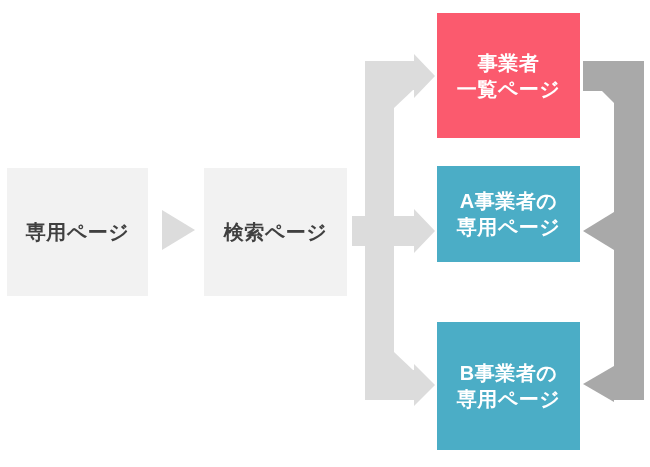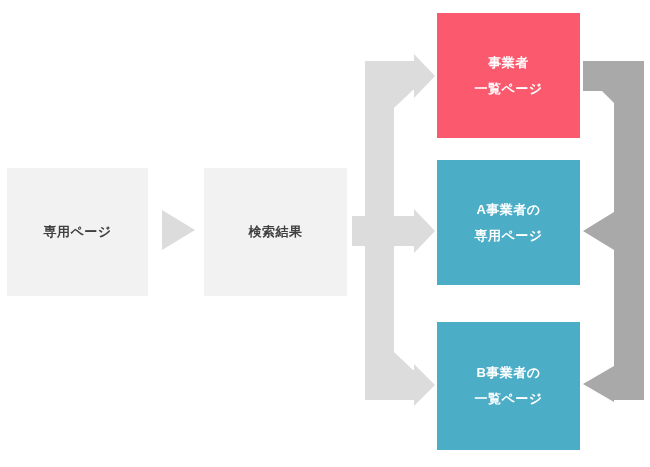--- a/index.html
+++ b/index.html
@@ -25,31 +25,31 @@
   .node {
     position: absolute;
     display: flex;
     align-items: center;
     justify-content: center;
     text-align: center;
     box-sizing: border-box;
   }
   .node-label {
     font-weight: bold;
-    font-size: 13px;
+    font-size: 20px;
     line-height: 26px;
     white-space: pre-line;
     letter-spacing: 0.5px;
   }
   .node-neutral { left: 7px;   top: 168px; width: 141px; height: 128px; }
   .node-neutral.second { left: 204px; width: 143px; }
   .node-neutral .node-label { color: #404040; }
   .node-right { left: 437px; width: 143px; }
   .node-red   { top: 13px;  height: 125px; }
-  .node-teal-a{ top: 160px; height: 125px; }
+  .node-teal-a{ top: 166px; height: 96px; }
   .node-teal-b{ top: 322px; height: 128px; }
   .node-right .node-label { color: #ffffff; }
 </style>
 </head>
 <body>
 
 <div class="canvas">
 
   <svg class="connector-svg" viewBox="0 0 650 467">
 
@@ -71,31 +71,31 @@
       <polygon points="583,231 614,212 614,250" fill="#a9a9a9"></polygon>
       <polygon points="583,384 614,366 614,402" fill="#a9a9a9"></polygon>
     </g>
   </svg>
 
   <div class="node node-neutral" style="background-color: rgb(242, 242, 242);">
     <span class="node-label">専用ページ</span>
   </div>
 
   <div class="node node-neutral second" style="background-color: rgb(242, 242, 242);">
-    <span class="node-label">検索結果</span>
+    <span class="node-label">検索ページ</span>
   </div>
 
   <div class="node node-right node-red" style="background-color: rgb(251, 90, 110);">
     <span class="node-label">事業者
 一覧ページ</span>
   </div>
 
   <div class="node node-right node-teal-a" style="background-color: rgb(75, 173, 198);">
     <span class="node-label">A事業者の
 専用ページ</span>
   </div>
 
   <div class="node node-right node-teal-b" style="background-color: rgb(75, 173, 198);">
     <span class="node-label">B事業者の
-一覧ページ</span>
+専用ページ</span>
   </div>
 
 </div>
 
 </body></html>

